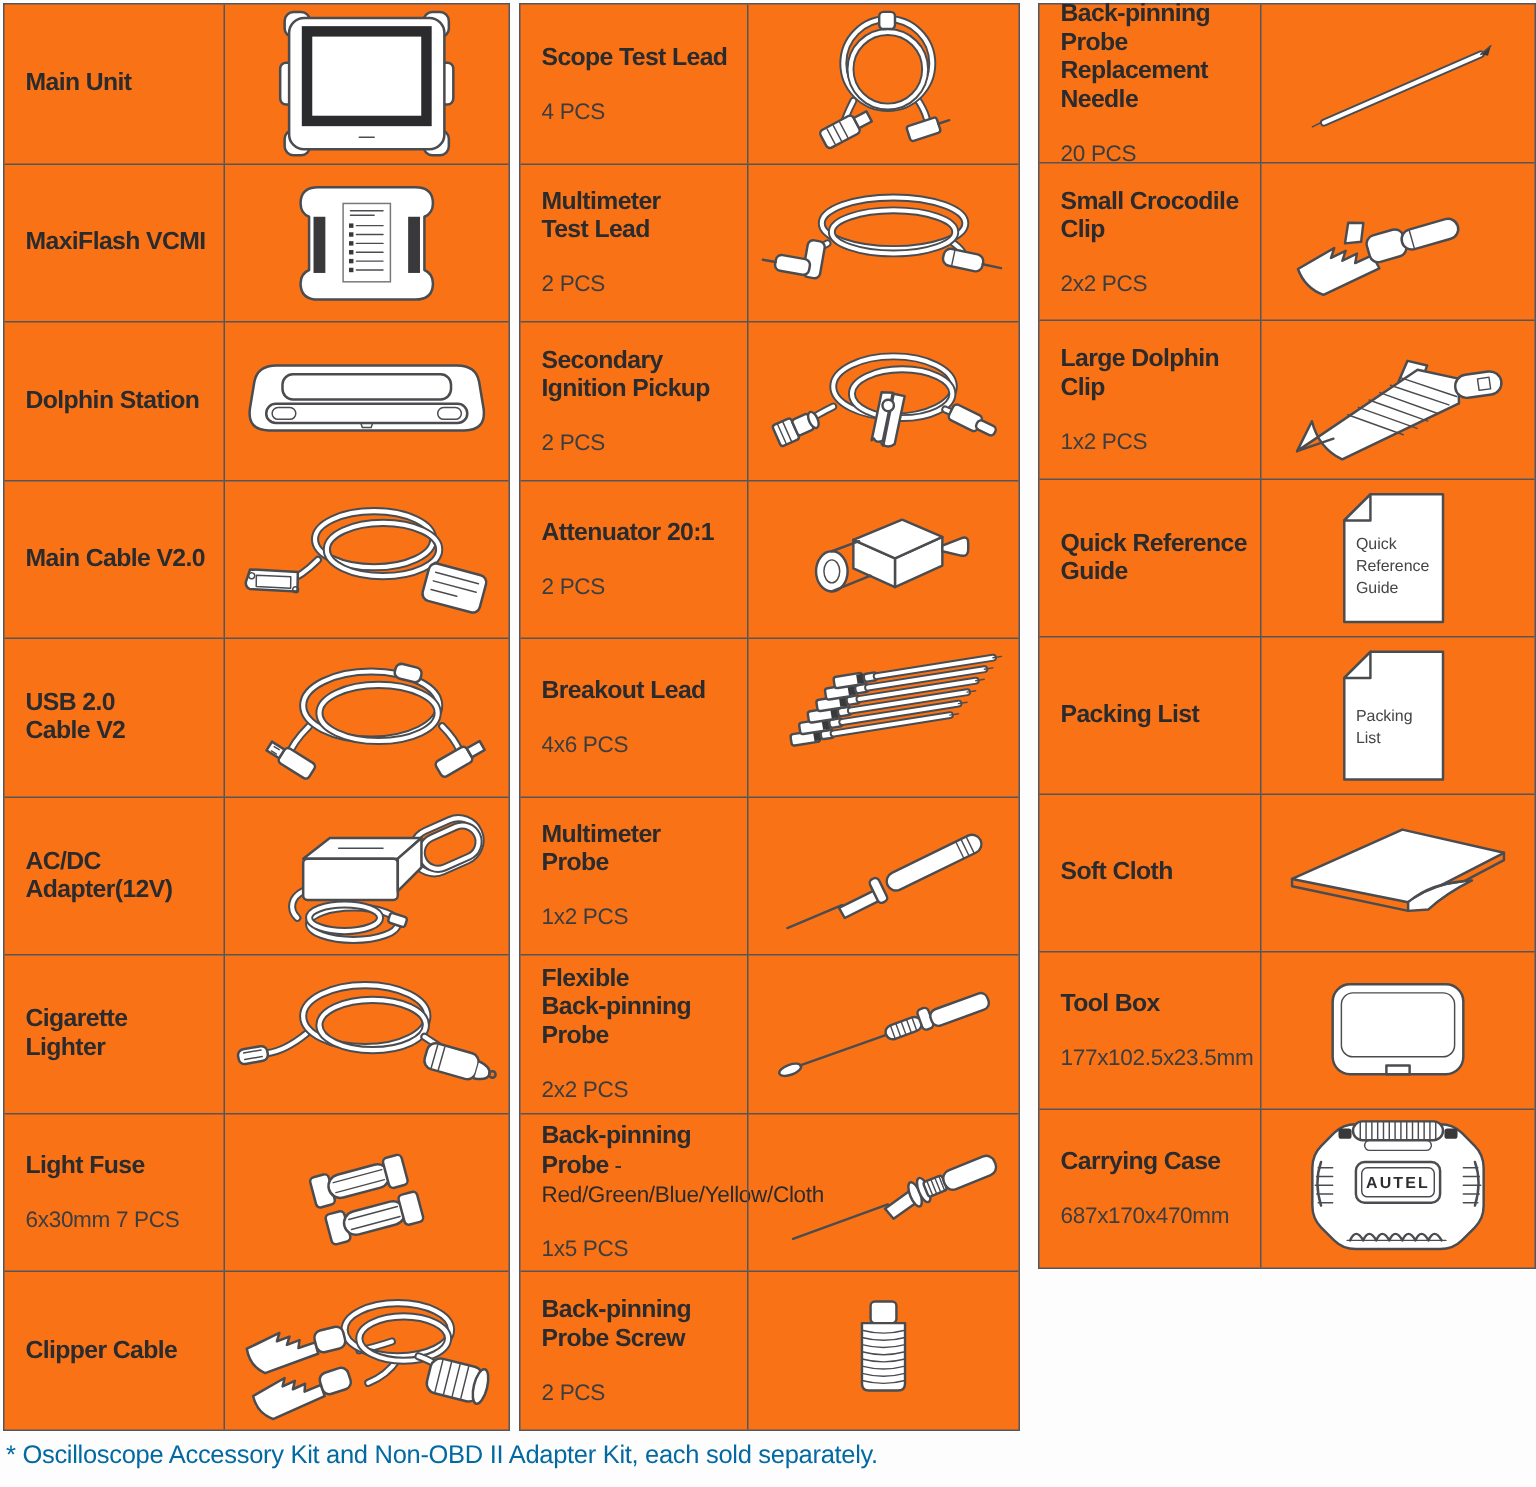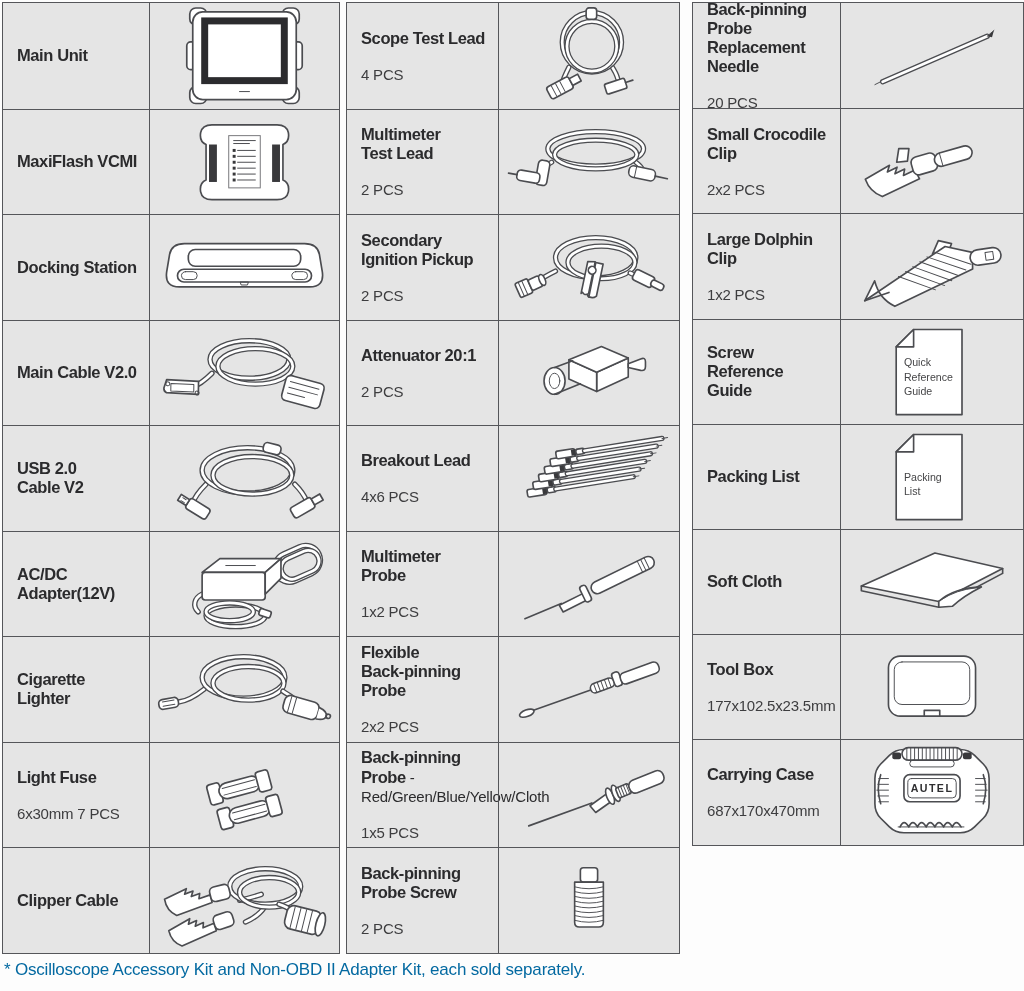--- a/index.html
+++ b/index.html
@@ -1,18 +1,18 @@
 <!DOCTYPE html>
 <html><head>
 <meta charset="utf-8">
 <style>
   html,body{margin:0;padding:0;background:#fdfdfd;}
   .sheet{position:relative;width:1024px;height:991px;background:#fdfdfd;
          font-family:"Liberation Sans",sans-serif;color:#2b2b2d;overflow:hidden;}
-  .block{position:absolute;top:2px;display:grid;background:#e5e5e5;
+  .block{position:absolute;top:2px;display:grid;background:#f97316;
          border:1.6px solid #55565a;}
   #b1{left:2px;width:336px;grid-template-columns:146px 1fr;grid-template-rows:repeat(9,105.5px);}
   #b2{left:346px;width:332px;grid-template-columns:151px 1fr;grid-template-rows:repeat(9,105.5px);}
   #b3{left:692px;width:330px;grid-template-columns:147px 1fr;grid-template-rows:repeat(8,105.2px);}
   .lab,.pic{border-top:1.6px solid #55565a;min-width:0;}
   .block > :nth-child(-n+2){border-top:none;}
   .pic{border-left:1.6px solid #55565a;display:flex;align-items:center;justify-content:center;padding:1px;}
   .pic svg{display:block;width:100%;height:100%;}
   .lab{display:flex;flex-direction:column;justify-content:center;padding:4px 8px 4px 14px;}
   .nm{font-weight:700;font-size:16.5px;line-height:1.16;letter-spacing:-0.4px;white-space:pre-line;}
@@ -76,21 +76,21 @@
       <rect class="fl" x="81" y="56.5" width="3" height="3"></rect>
           <path class="ln th" d="M86,58 h18"></path>
       <rect class="fl" x="81" y="62.5" width="3" height="3"></rect>
           <path class="ln th" d="M86,64 h18"></path>
       <rect class="fl" x="81" y="68.5" width="3" height="3"></rect>
           <path class="ln th" d="M86,70 h18"></path>
     </svg>
   </div>
 
   <div class="lab">
-    <div class="nm"><b>Docking Station</b></div>
+    <div class="nm"><b>Dolphin Station</b></div>
 
   </div>
   <div class="pic">
     <svg viewBox="0 0 186 104">
       <path class="lnw" d="M32,28 h122 q13,0 15,11 l3,18 q2,15 -13,15 H27 q-15,0 -13,-15 l3,-18 q2,-11 15,-11 z"></path>
       <rect class="ln" x="36" y="34" width="114" height="17" rx="7"></rect>
       <rect class="lnw" x="25" y="54" width="136" height="13" rx="6.5"></rect>
       <rect class="ln th" x="29" y="56.5" width="16" height="8" rx="4"></rect>
       <rect class="ln th" x="141" y="56.5" width="16" height="8" rx="4"></rect>
       <path class="ln th" d="M89,67 h8 l-1,3 h-6 z"></path>
@@ -540,21 +540,21 @@
         <path class="lnw" d="M20,78 L110,34 l27,10 -2,17 -85,27 q-15,-10 -17,-29 z"></path>
         <path class="ln th" d="M66,54 l38,20 M74,50 l38,20 M82,46 l38,20 M90,42 l38,19 M98,38 l36,18 M58,58 l36,19"></path>
         <path class="ln" d="M20,78 l26,-5"></path>
         <rect class="lnw" x="134" y="42" width="32" height="16" rx="8"></rect>
         <rect class="ln th" x="150" y="46" width="8" height="8"></rect>
       </g>
     </svg>
   </div>
 
   <div class="lab">
-    <div class="nm"><b>Screw Reference
+    <div class="nm"><b>Quick Reference
 Guide</b></div>
 
   </div>
   <div class="pic">
     <svg viewBox="0 0 186 104">
       <path class="lnw" d="M74,8 H124 V96 H56 V26 Z"></path>
       <path class="lnw" d="M74,8 L56,26 H74 Z"></path>
       <text class="dtx" x="64" y="46">Quick</text>
       <text class="dtx" x="64" y="61">Reference</text>
       <text class="dtx" x="64" y="76">Guide</text>

